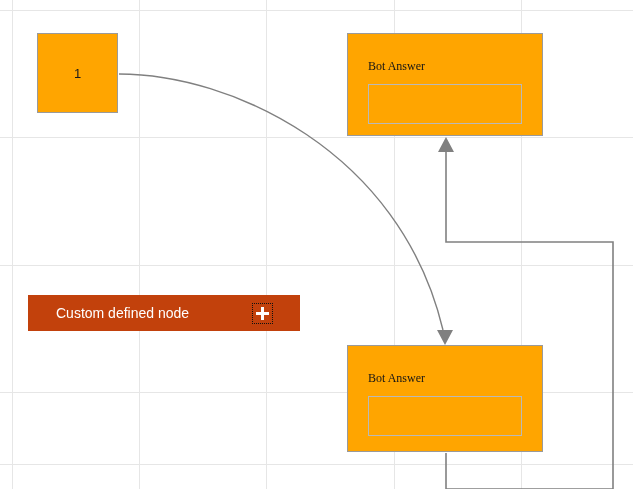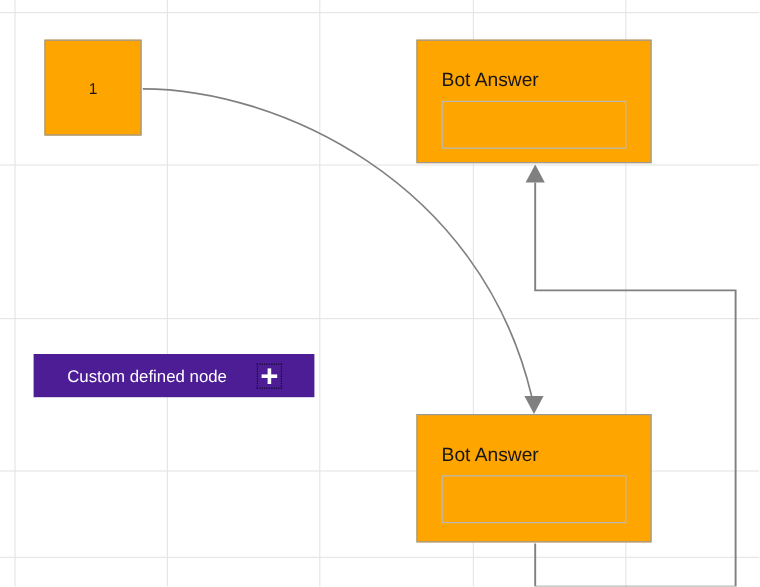--- a/index.html
+++ b/index.html
@@ -60,43 +60,44 @@
   }
   .node-simple .node-num {
     color: #1a1a1a;
     font-size: 13px;
     line-height: 1;
   }
   .node-title {
     position: absolute;
     left: 20px;
     top: 26px;
-    font-size: 16px;
+    font-size: 12px;
     color: #161616;
     line-height: 1;
     white-space: nowrap;
+    font-family: Liberation Serif, serif;
   }
   .node-slot {
     position: absolute;
     left: 20px;
     top: 50px;
     right: 20px;
     height: 40px;
     border: 1px solid #b9b9b9;
     box-sizing: border-box;
     background: transparent;
   }
   
   #palette-item {
     position: absolute;
     left: 28px;
     top: 295px;
-    width: 234px;
+    width: 272px;
     height: 36px;
-    background: #4c1d95;
+    background: #c2410c;
     display: flex;
     align-items: center;
     box-sizing: border-box;
   }
   #palette-item .palette-label {
     color: #ffffff;
     font-size: 14px;
     margin-left: 28px;
     line-height: 1;
     white-space: nowrap;

